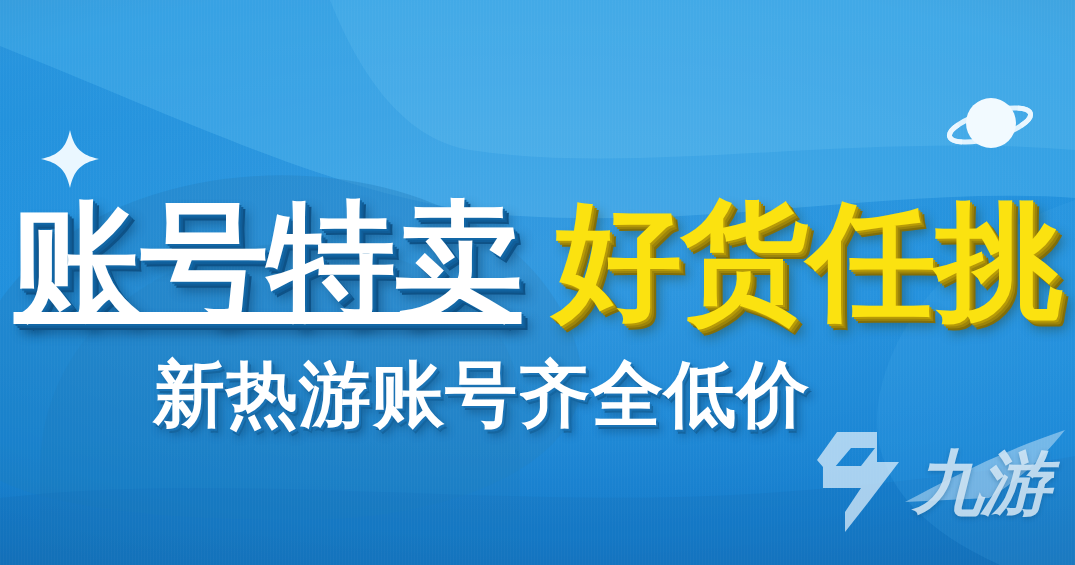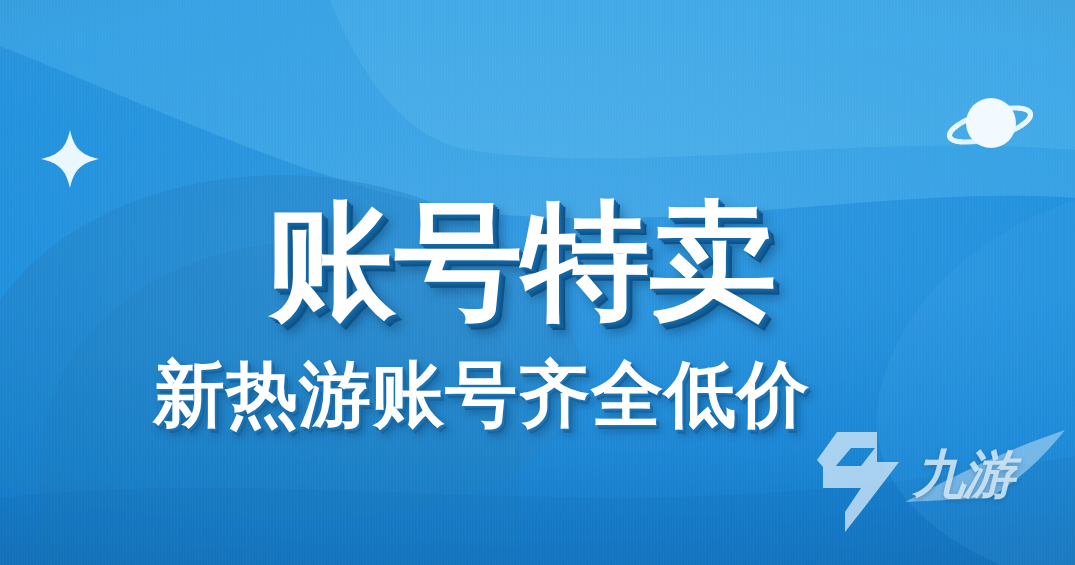--- a/index.html
+++ b/index.html
@@ -52,20 +52,21 @@
     display:inline-block;
   }
   .hl-white{
     color:#ffffff;
     margin-right:32px;
     text-shadow:
       2px 2px 0 #1267a6,
       4px 4px 0 #105d98,
       6px 6px 0 #0e5287,
       8px 9px 12px rgba(5,45,80,.45);
+    text-decoration: underline;
   }
   .hl-yellow{
     color:#FBE210;
     text-shadow:
       2px 2px 0 #b79a07,
       4px 4px 0 #9c840a,
       6px 6px 0 #826e09,
       8px 9px 12px rgba(30,50,20,.40);
   }
   
@@ -83,21 +84,21 @@
   }
   
   .logo{
     position:absolute;left:815px;top:428px;width:252px;height:112px;
     opacity:.80;
   }
   .logo-mark{position:absolute;left:0;top:2px;width:96px;height:104px;}
   .logo-swoosh{position:absolute;left:88px;top:0px;width:164px;height:78px;}
   .logo-text{
     position:absolute;left:98px;top:20px;
-    font-size:52px;line-height:1;font-weight:bold;
+    font-size:70px;line-height:1;font-weight:bold;
     color:rgba(255,255,255,.88);
     font-style:italic;
     letter-spacing:-2px;
     text-shadow:0 2px 5px rgba(10,60,100,.35);
   }
 </style>
 </head>
 <body>
 
 <div id="banner">
@@ -125,20 +126,21 @@
     <circle cx="47" cy="38" r="25" fill="#F2FAFF"></circle>
     <ellipse cx="46" cy="40" rx="42" ry="13" transform="rotate(-16 46 40)" fill="none" stroke="#EAF7FF" stroke-width="5" opacity="0.95" stroke-dasharray="30 62" stroke-dashoffset="14"></ellipse>
   </svg>
 
   <svg class="sparkle" viewBox="0 0 62 62">
     <path d="M31,2 C35,20 42,27 60,31 C42,35 35,42 31,60 C27,42 20,35 2,31 C20,27 27,20 31,2 Z" fill="#EAF7FF"></path>
   </svg>
 
   <div class="headline">
     <span class="hl-part hl-white">账号特卖</span>
+    <span class="hl-part hl-yellow">好货任挑</span>
   </div>
 
   <div class="subtitle">新热游账号齐全低价</div>
 
   <div class="logo">
     <svg class="logo-mark" viewBox="0 0 96 104">
       <path d="M62,2 L22,2 L2,30 L14,44 L36,18 L60,18 L46,36 L8,36 L8,58 L46,58 L30,82 L30,102 L52,74 L84,32 L62,32 Z" fill="#DCEEFB" opacity="0.92"></path>
     </svg>
     <svg class="logo-swoosh" viewBox="0 0 164 78">
       <path d="M2,74 C44,52 96,24 162,2 C140,30 116,52 86,70 Z" fill="#E4F2FD" opacity="0.55"></path>

